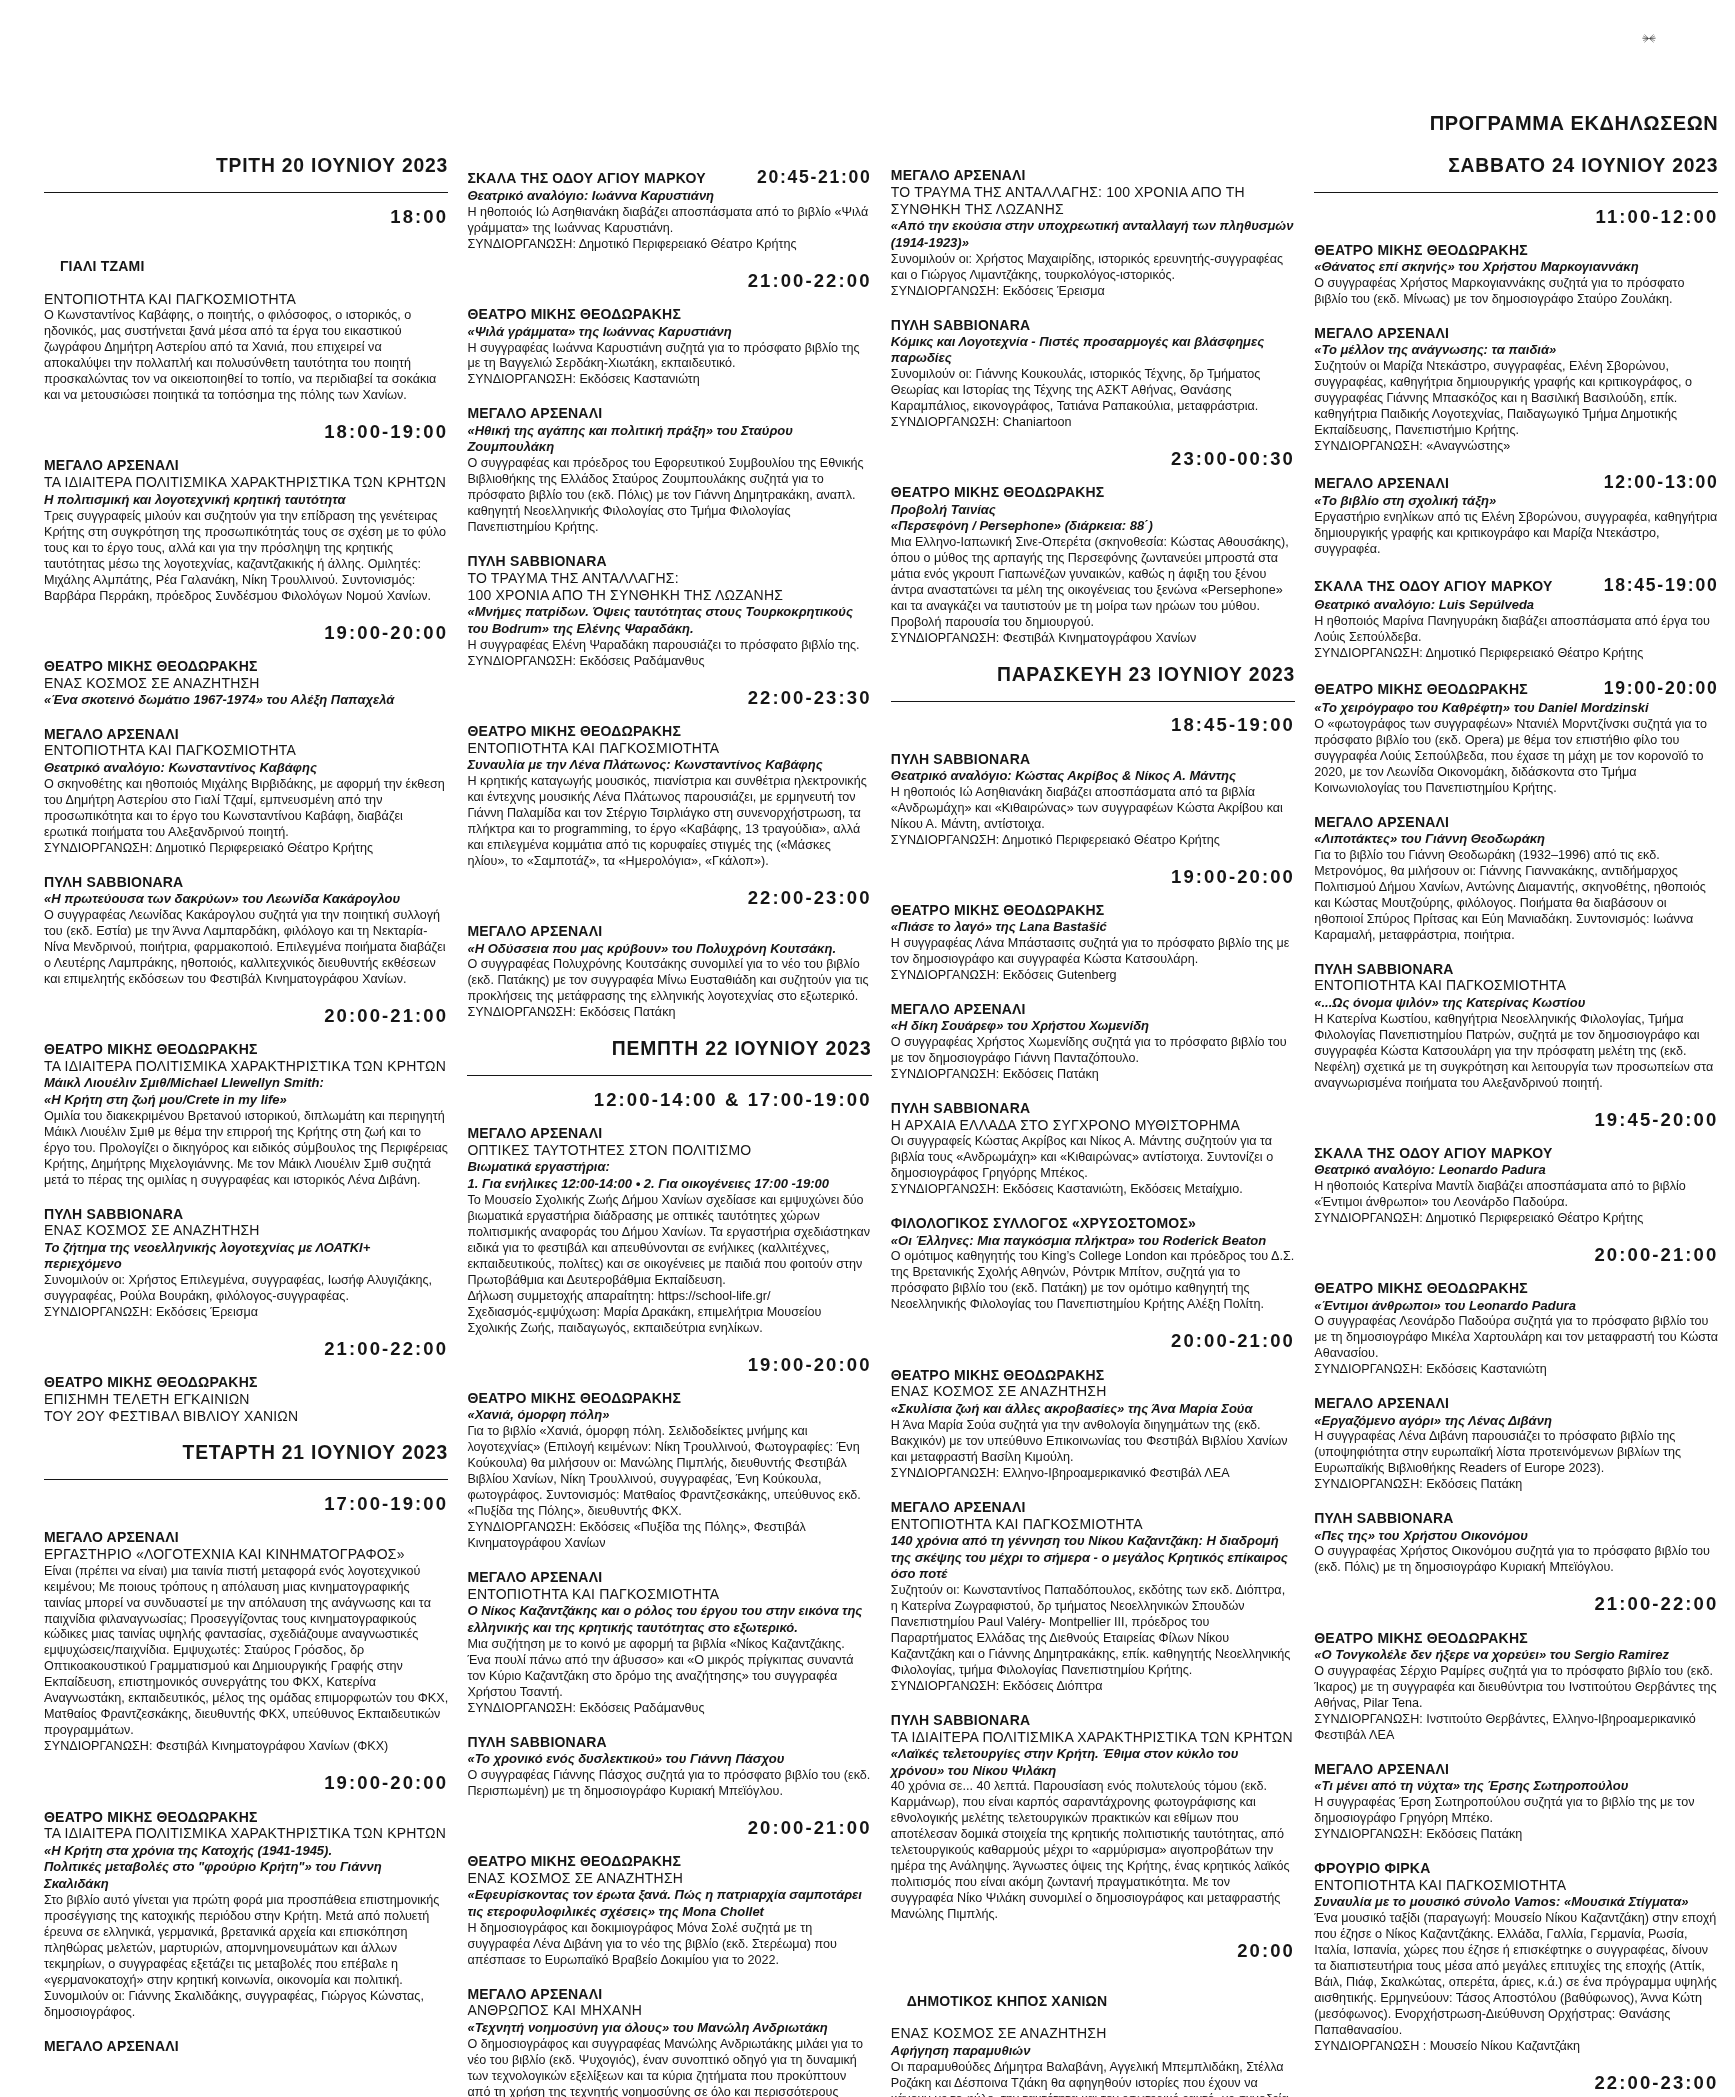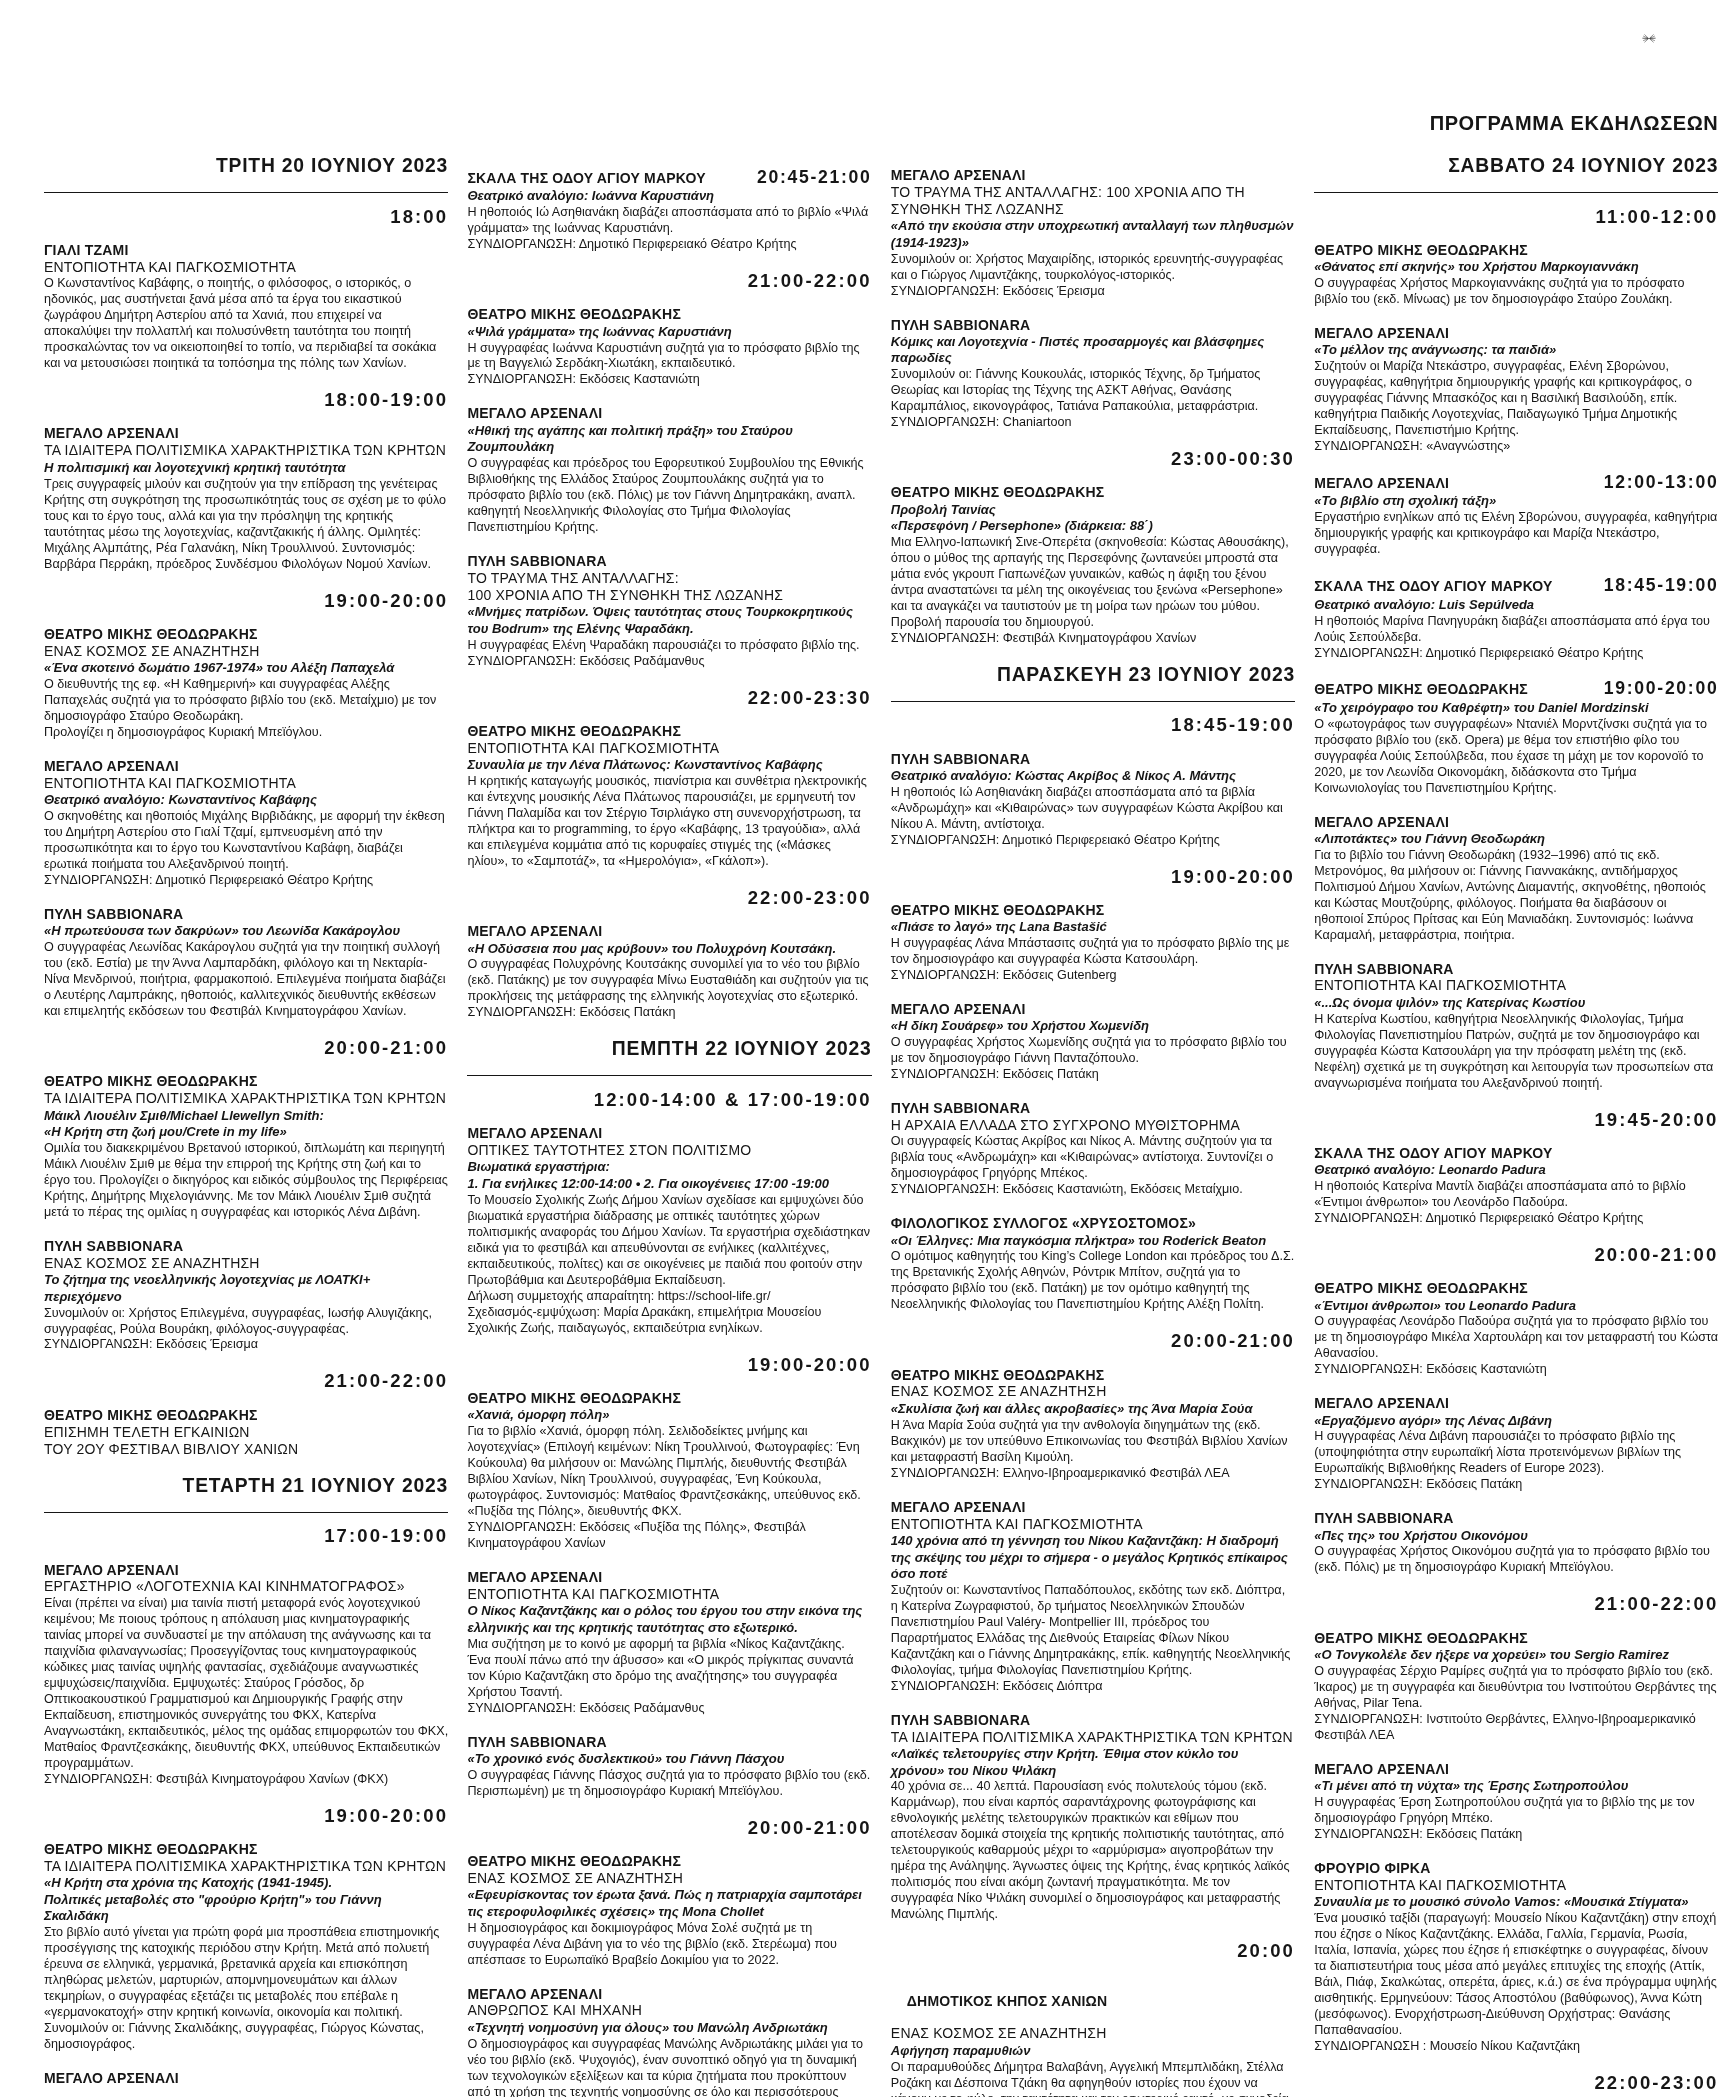--- a/index.html
+++ b/index.html
@@ -57,43 +57,41 @@
     </svg>
     <div class="page-title">ΠΡΟΓΡΑΜΜΑ ΕΚΔΗΛΩΣΕΩΝ</div>
   </div>
 
   <div class="columns">
       <div class="column">
         <div class="date-block">ΤΡΙΤΗ 20 ΙΟΥΝΙΟΥ 2023</div>
         <div class="time-block">18:00</div>
         <div class="event">
           <div class="venue-row">
-            <h3 class="venue" style="margin: 0px;">ΓΙΑΛΙ ΤΖΑΜΙ</h3>
+            <h3 class="venue" style="margin: 16px;">ΓΙΑΛΙ ΤΖΑΜΙ</h3>
           </div>
           <div class="strand">ΕΝΤΟΠΙΟΤΗΤΑ ΚΑΙ ΠΑΓΚΟΣΜΙΟΤΗΤΑ</div>
           <p class="body">Ο Κωνσταντίνος Καβάφης, ο ποιητής, ο φιλόσοφος, ο ιστορικός, ο ηδονικός, μας συστήνεται ξανά μέσα από τα έργα του εικαστικού ζωγράφου Δημήτρη Αστερίου από τα Χανιά, που επιχειρεί να αποκαλύψει την πολλαπλή και πολυσύνθετη ταυτότητα του ποιητή προσκαλώντας τον να οικειοποιηθεί το τοπίο, να περιδιαβεί τα σοκάκια και να μετουσιώσει ποιητικά τα τοπόσημα της πόλης των Χανίων.</p>
         </div>
         <div class="time-block">18:00-19:00</div>
         <div class="event">
           <div class="venue-row">
             <h3 class="venue" style="margin: 0px;">ΜΕΓΑΛΟ ΑΡΣΕΝΑΛΙ</h3>
           </div>
           <div class="strand">ΤΑ ΙΔΙΑΙΤΕΡΑ ΠΟΛΙΤΙΣΜΙΚΑ ΧΑΡΑΚΤΗΡΙΣΤΙΚΑ ΤΩΝ ΚΡΗΤΩΝ</div>
           <div class="title">Η πολιτισμική και λογοτεχνική κρητική ταυτότητα</div>
           <p class="body">Τρεις συγγραφείς μιλούν και συζητούν για την επίδραση της γενέτειρας Κρήτης στη συγκρότηση της προσωπικότητάς τους σε σχέση με το φύλο τους και το έργο τους, αλλά και για την πρόσληψη της κρητικής ταυτότητας μέσω της λογοτεχνίας, καζαντζακικής ή άλλης. Ομιλητές: Μιχάλης Αλμπάτης, Ρέα Γαλανάκη, Νίκη Τρουλλινού. Συντονισμός: Βαρβάρα Περράκη, πρόεδρος Συνδέσμου Φιλολόγων Νομού Χανίων.</p>
         </div>
         <div class="time-block">19:00-20:00</div>
         <div class="event">
           <div class="venue-row">
             <h3 class="venue" style="margin: 0px;">ΘΕΑΤΡΟ ΜΙΚΗΣ ΘΕΟΔΩΡΑΚΗΣ</h3>
           </div>
           <div class="strand">ΕΝΑΣ ΚΟΣΜΟΣ ΣΕ ΑΝΑΖΗΤΗΣΗ</div>
           <div class="title">«Ένα σκοτεινό δωμάτιο 1967-1974» του Αλέξη Παπαχελά</div>
-          <p class="body">Ο διευθυντής της εφ. «Η Καθημερινή» και συγγραφέας Αλέξης Παπαχελάς συζητά για το πρόσφατο βιβλίο του (εκδ. Μεταίχμιο) με τον δημοσιογράφο Σταύρο Θεοδωράκη.
-Προλογίζει η δημοσιογράφος Κυριακή Μπεϊόγλου.</p>
         </div>
         <div class="event">
           <div class="venue-row">
             <h3 class="venue" style="margin: 0px;">ΜΕΓΑΛΟ ΑΡΣΕΝΑΛΙ</h3>
           </div>
           <div class="strand">ΕΝΤΟΠΙΟΤΗΤΑ ΚΑΙ ΠΑΓΚΟΣΜΙΟΤΗΤΑ</div>
           <div class="title">Θεατρικό αναλόγιο: Κωνσταντίνος Καβάφης</div>
           <p class="body">Ο σκηνοθέτης και ηθοποιός Μιχάλης Βιρβιδάκης, με αφορμή την έκθεση του Δημήτρη Αστερίου στο Γιαλί Τζαμί, εμπνευσμένη από την προσωπικότητα και το έργο του Κωνσταντίνου Καβάφη, διαβάζει ερωτικά ποιήματα του Αλεξανδρινού ποιητή.
 ΣΥΝΔΙΟΡΓΑΝΩΣΗ: Δημοτικό Περιφερειακό Θέατρο Κρήτης</p>
         </div>

